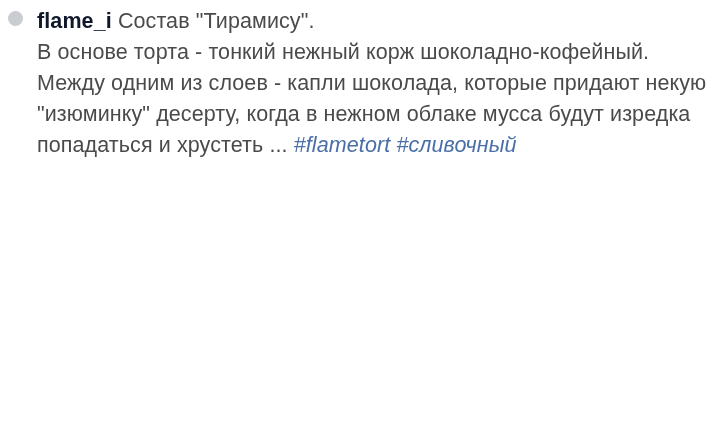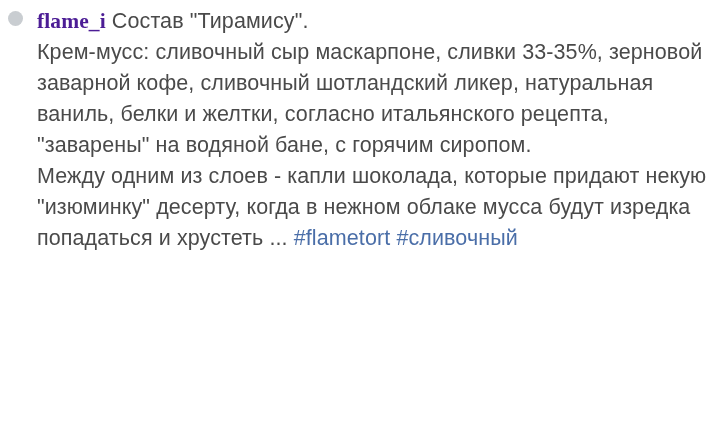--- a/index.html
+++ b/index.html
@@ -31,40 +31,40 @@
   }
   .caption {
     margin-left: 29px;
     font-size: 21.5px;
     line-height: 31px;
     color: #4a4a4a;
     letter-spacing: 0.1px;
     word-wrap: break-word;
   }
   .username {
-    color: #4c1d95;
+    color: #0f172a;
     font-weight: bold;
-    font-family: Liberation Serif, serif;
   }
   .first-line {
     display: block;
   }
   .para {
     display: block;
   }
   .hashtag {
     color: #4a6ea8;
+    font-style: italic;
   }
   .inline-text {
     color: #4a4a4a;
   }
 </style>
 </head>
 <body>
 
 <div class="post">
   <span class="avatar"></span>
   <div class="caption">
     <span class="first-line"><span class="username">flame_i</span> <span class="inline-text">Состав "Тирамису".</span></span>
-    <span class="para">Крем-мусс: сливочный сыр маскарпоне, сливки 33-35%, зерновой заварной кофе, сливочный шотландский ликер, натуральная ваниль, белки и желтки, согласно итальянского рецепта, "заварены" на водяной бане, с горячим сиропом.</span>
+    <span class="para">В основе торта - тонкий нежный корж шоколадно-кофейный.</span>
     <span class="para"><span>Между одним из слоев - капли шоколада, которые придают  некую "изюминку" десерту, когда в нежном облаке мусса будут изредка попадаться и хрустеть ... </span><span class="hashtag">#flametort</span><span class="inline-text"> </span><span class="hashtag">#сливочный</span></span>
   </div>
 </div>
 
 </body></html>

